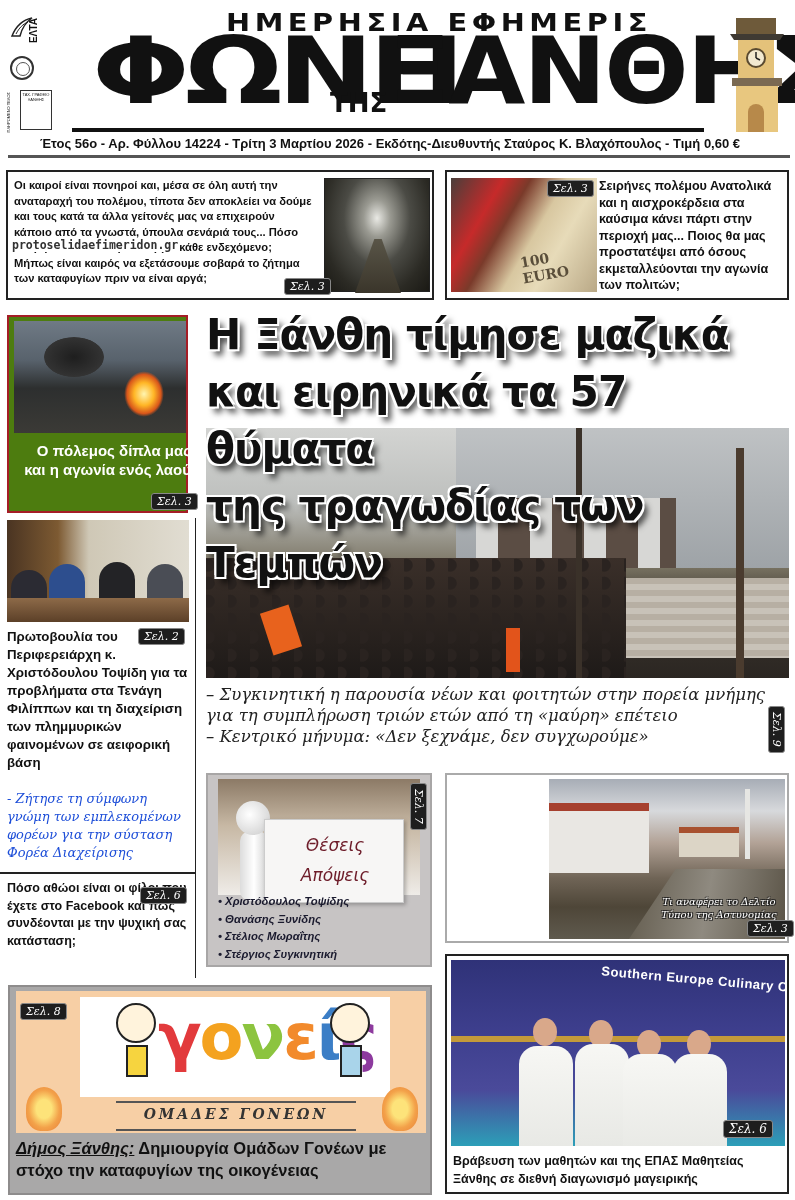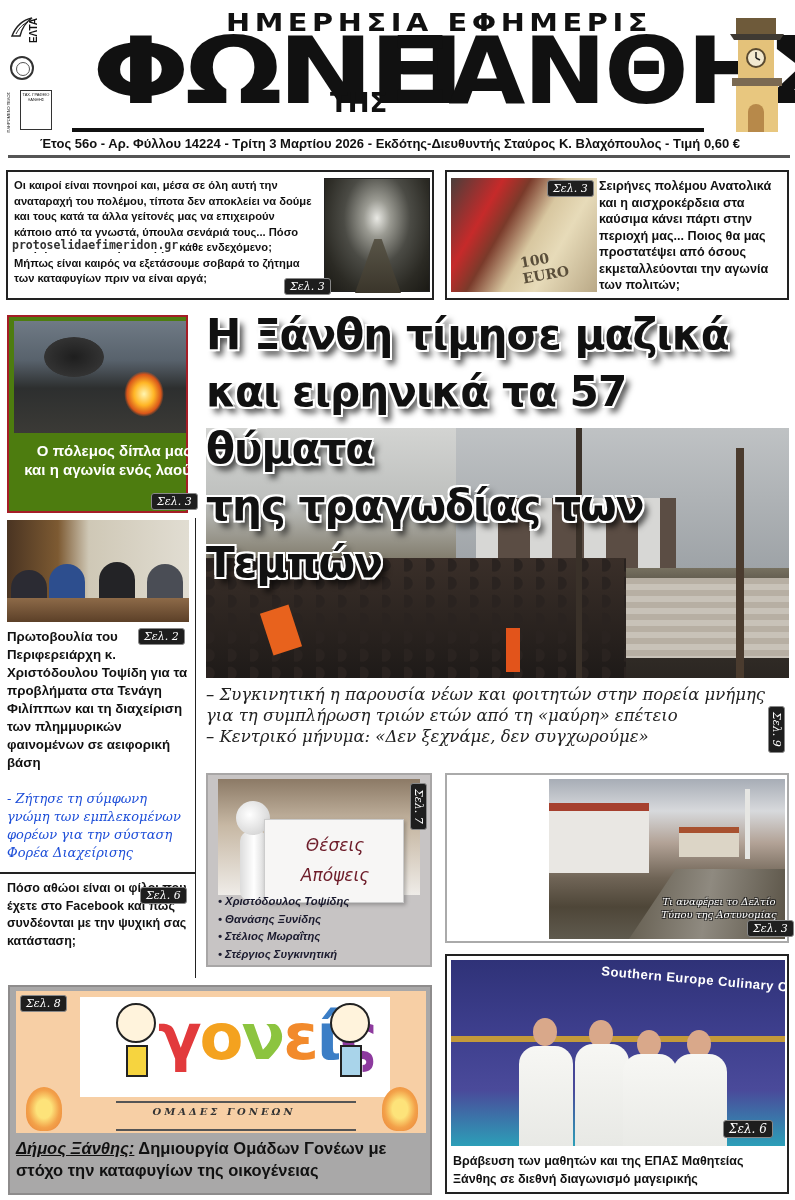--- a/index.html
+++ b/index.html
@@ -105,22 +105,22 @@
   .parents-box { left: 8px; top: 985px; width: 424px; height: 210px; background: #a9a8a8; border: 2px solid #8e8c8c; }
   .parents-img { left: 6px; top: 4px; width: 410px; height: 142px; background: #f7cfa5; }
   .parents-white { left: 64px; top: 6px; width: 310px; height: 100px; background: #ffffff; }
   .gon-word { left: 78px; top: 8px; font-family: "DejaVu Sans", sans-serif; font-size: 64px; font-weight: bold; letter-spacing: -2px; line-height: 1; }
   .g-red { color: #e23a3c; } .g-orange { color: #f4a21f; } .g-green { color: #8cc43f; } .g-orng { color: #f28a2c; } .g-blue { color: #3b7ec6; } .g-purple { color: #8d3a9e; }
   .kid-face { width: 40px; height: 40px; border-radius: 50%; background: #fff3dc; border: 2px solid #222; }
   .kid-body { width: 22px; height: 32px; border: 2px solid #222; }
   .butterfly { width: 36px; height: 44px; border-radius: 50% 50% 40% 40%; background: radial-gradient(#fde37a 30%, #f3a24a 60%, #e87d36 100%); }
   .parents-line { left: 100px; top: 110px; width: 240px; height: 2px; background: #555; }
   .parents-line2 { left: 100px; top: 138px; width: 240px; height: 2px; background: #555; }
-  .parents-sub { left: 88px; top: 115px; width: 240px; text-align: center; font-family: "DejaVu Serif", serif; font-style: italic; font-weight: bold; font-size: 10px; letter-spacing: 3px; color: #333; }
-  .parents-sel { left: 10px; top: 8px; text-align: right; }
+  .parents-sub { left: 100px; top: 115px; width: 240px; text-align: center; font-family: "DejaVu Serif", serif; font-style: italic; font-weight: bold; font-size: 14px; letter-spacing: 3px; color: #333; }
+  .parents-sel { left: 10px; top: 16px; text-align: right; }
   .parents-title { left: 6px; top: 150px; width: 414px; font-size: 16.5px; font-weight: bold; line-height: 22px; color: #111; }
   .parents-title u { font-style: italic; }
 
   .culinary-box { left: 445px; top: 954px; width: 344px; height: 240px; border: 2px solid #222; background: #fff; }
   .culinary-img { left: 4px; top: 4px; width: 334px; height: 186px; background: linear-gradient(180deg, #2f3278 0%, #3e3f8e 40%, #4a4a9a 70%, #2c9fb8 100%); overflow: hidden; }
   .banner-text { left: 150px; top: 14px; font-size: 13px; color: #fff; font-weight: bold; transform: rotate(5deg); white-space: nowrap; letter-spacing: 0.5px; }
   .gold-stripe { left: 0; top: 76px; width: 334px; height: 6px; background: #c49a3a; }
   .chef { width: 54px; height: 120px; background: linear-gradient(#f7f7f4, #e5e6e2); border-radius: 18px 18px 4px 4px; }
   .chef-head { width: 24px; height: 28px; border-radius: 50%; background: #d9a88a; }
   .culinary-sel { left: 276px; top: 164px; font-size: 12px; }

